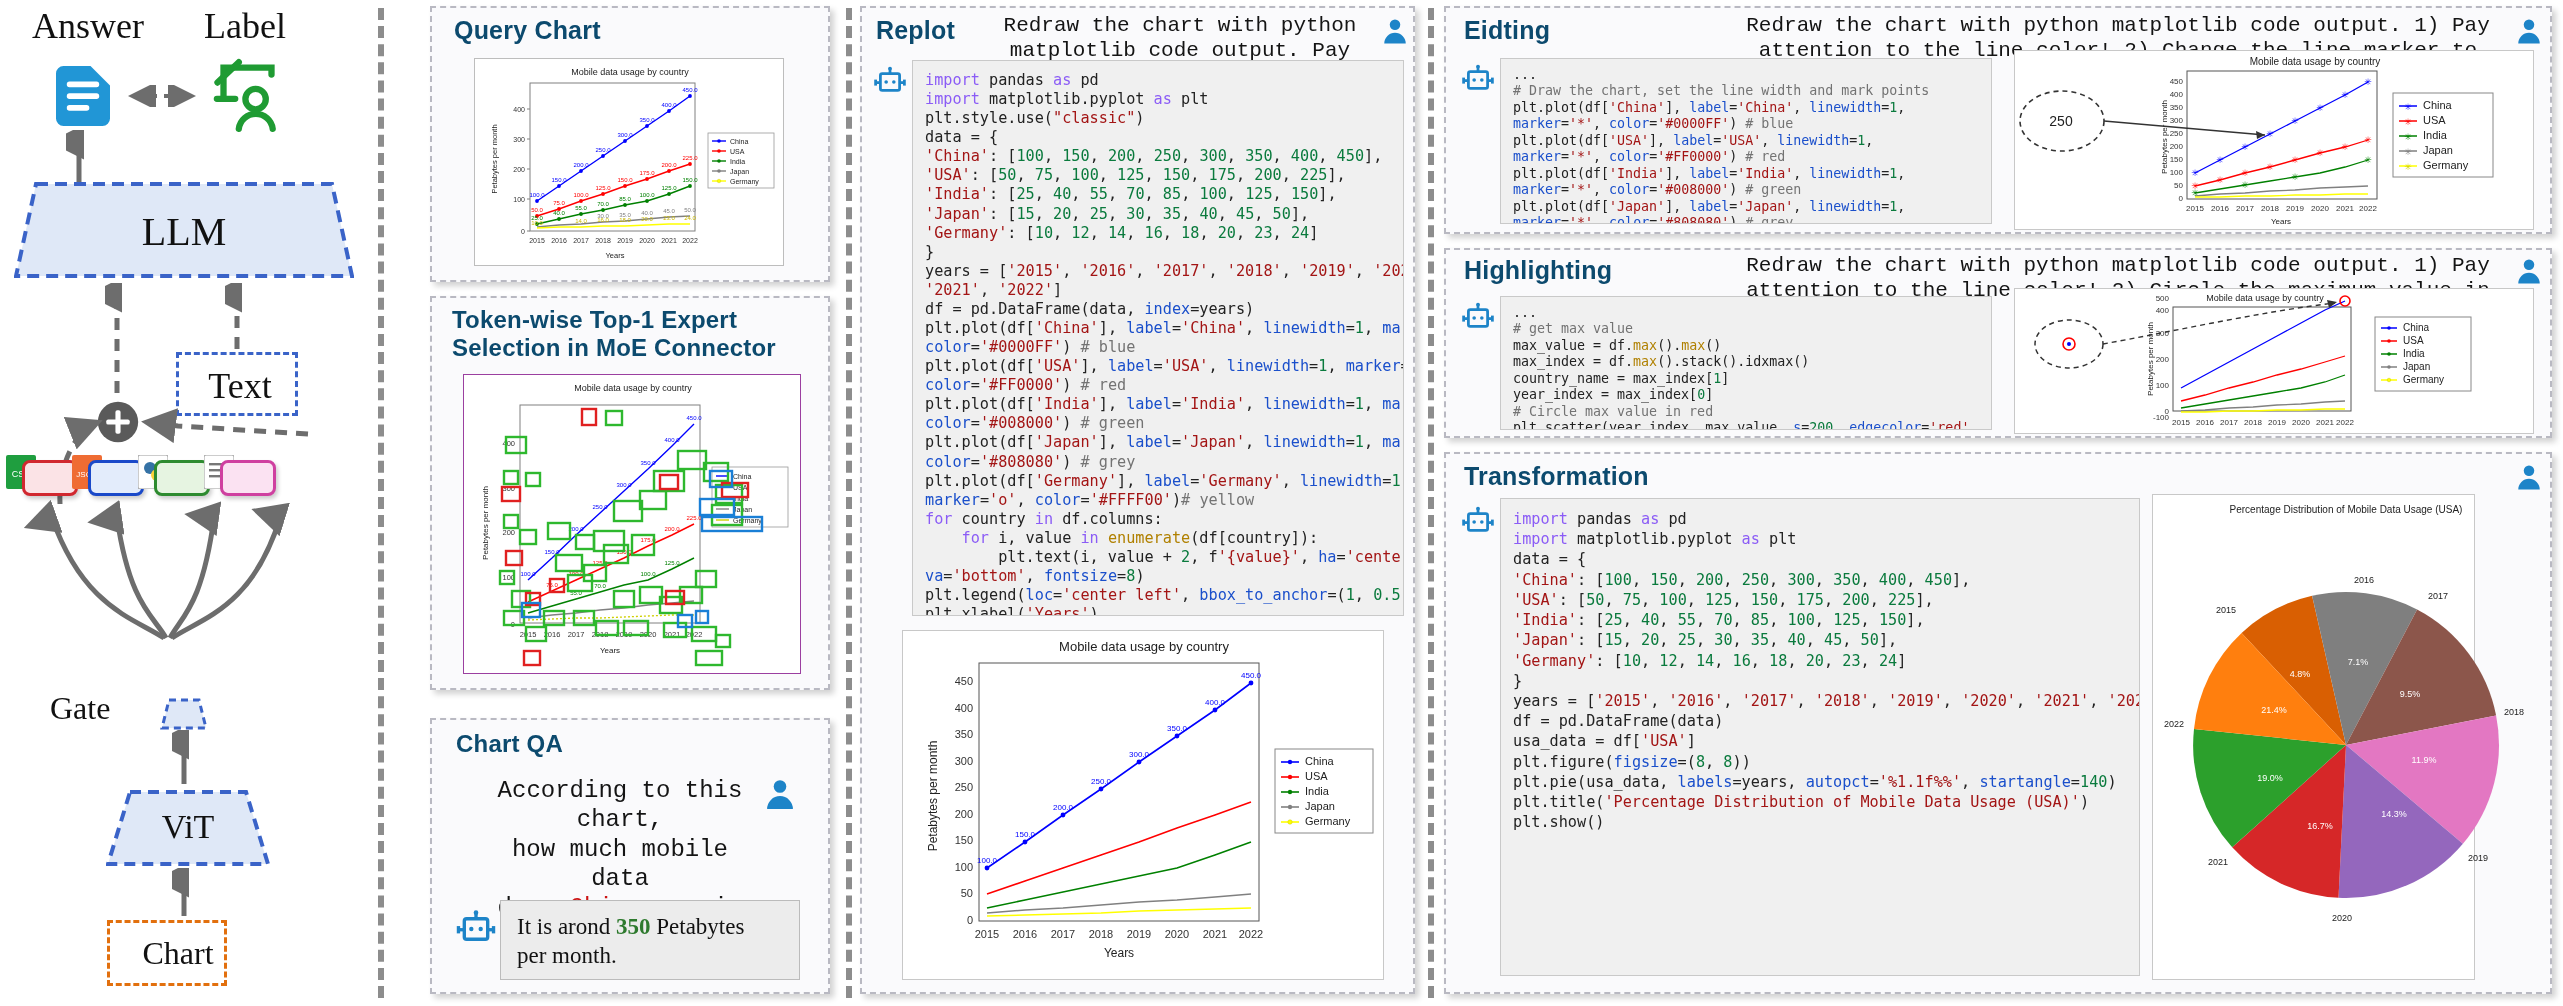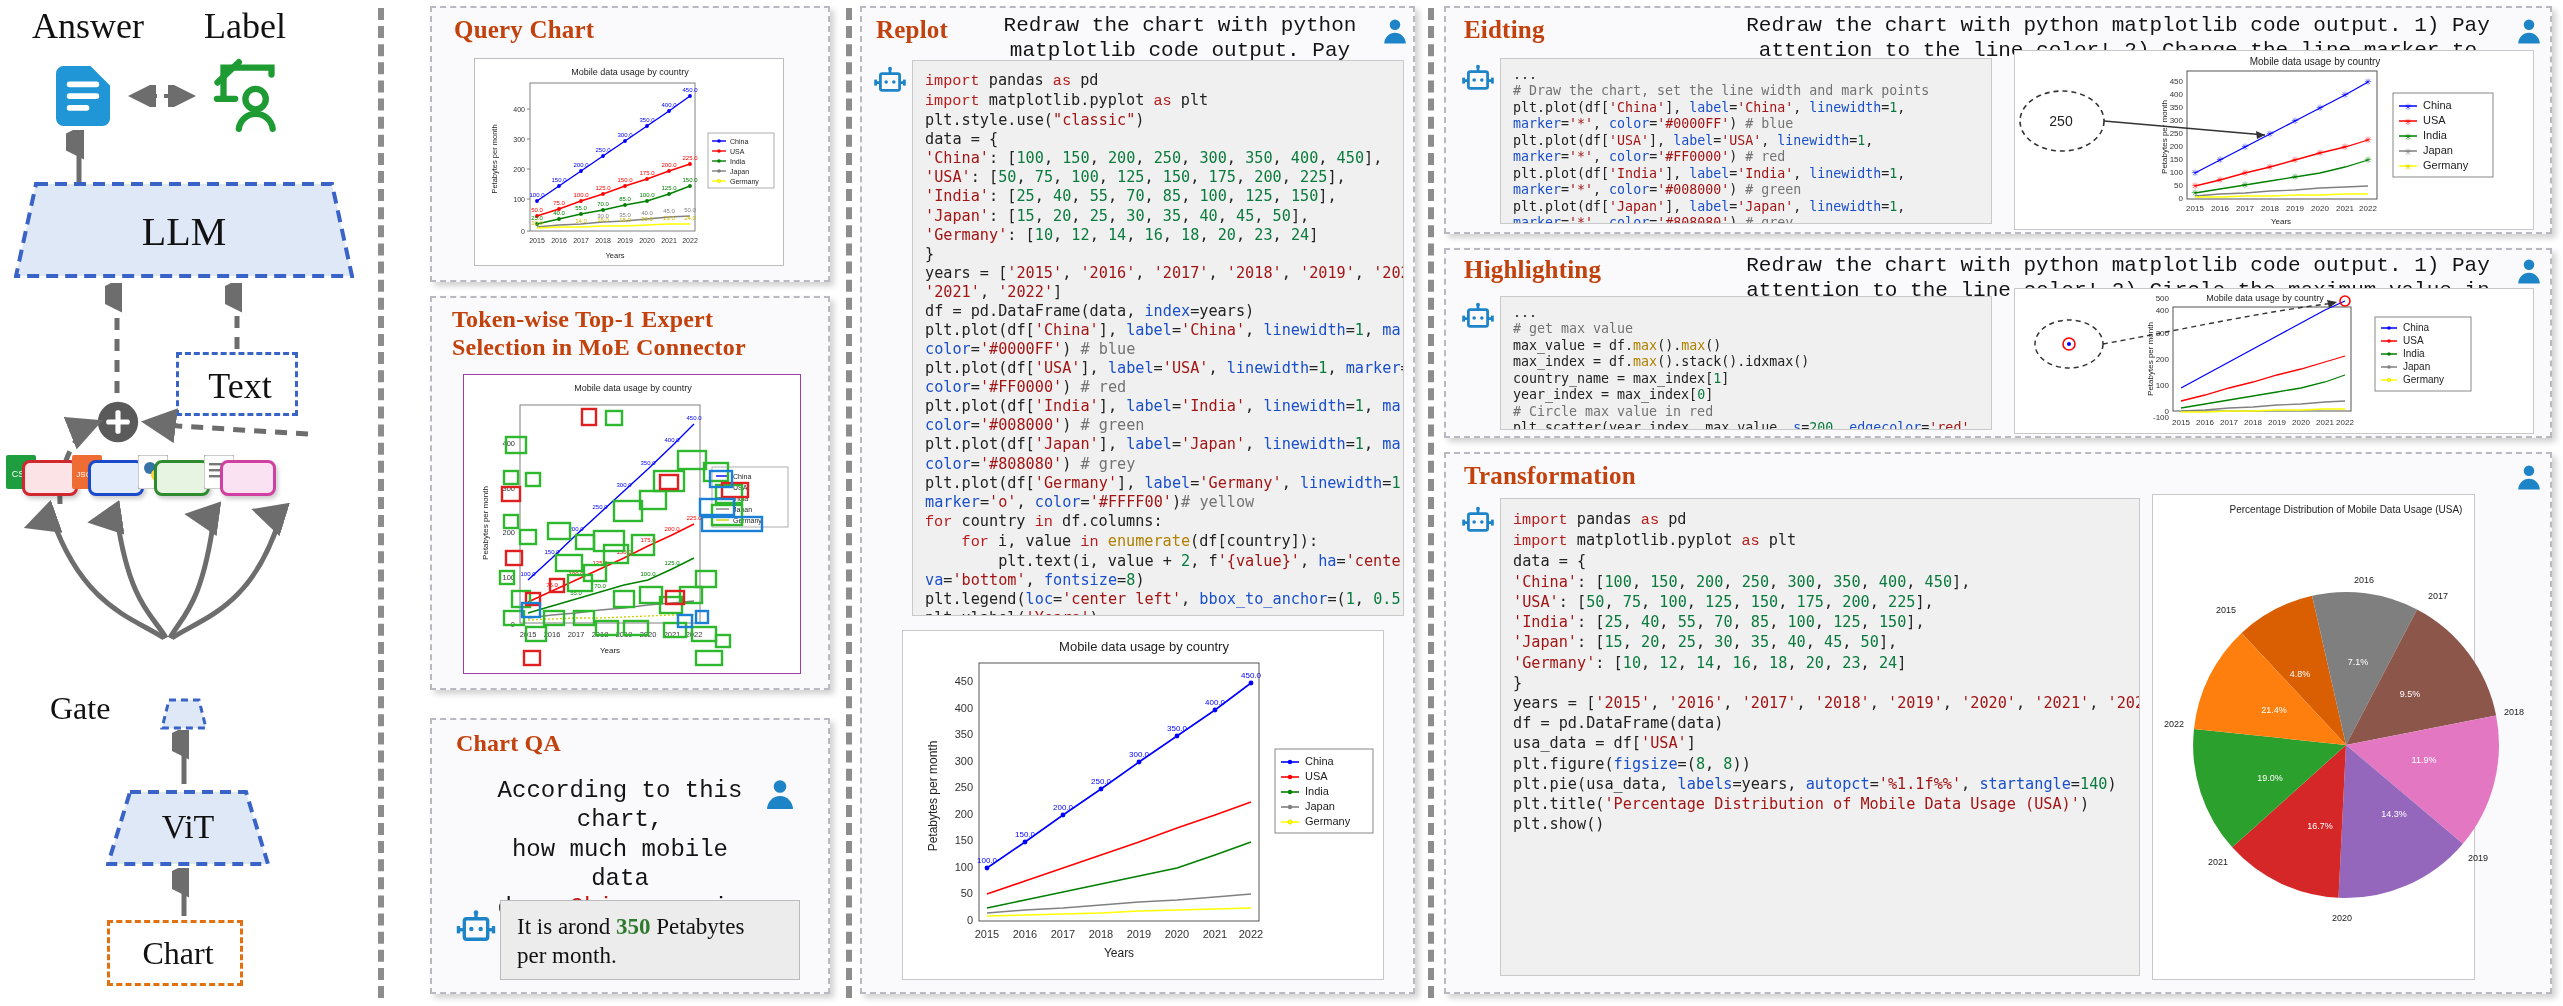--- a/index.html
+++ b/index.html
@@ -14,39 +14,39 @@
   .root { position:relative; width:2563px; height:1006px; }
 
   
   .panel {
     position:absolute;
     background:#fafafc;
     border:2px dashed #b9b9c2;
     box-shadow:4px 4px 6px rgba(0,0,0,.18);
   }
   .ptitle {
-    font-family:Liberation Serif, serif;
+    font-family:Liberation Sans, sans-serif;
     font-weight:bold;
-    color:#c2410c;
+    color:#0c4a6e;
     letter-spacing:.2px;
   }
   .prompt {
     font-family:Liberation Mono, monospace;
     color:#141414;
     line-height:1.18;
   }
   .codebox {
     background:#f0f0f0;
     border:1px solid #c9c9c9;
     font-family:"DejaVu Sans Mono", monospace;
     white-space:pre;
     overflow:hidden;
     color:#222;
   }
-  .kw  { color:#b91c1c;font-family:Liberation Mono, monospace; }
+  .kw  { color:#8b5cf6; }
   .str { color:#a31515; }
   .num { color:#0a7a3d; }
   .cmt { color:#737373; }
   .fn  { color:#1a4fcb; }
   .bi  { color:#b08000; }
 
   
   .dgtext { position:absolute; font-family:"Liberation Serif", serif; color:#111; }
   .dashbox { position:absolute; border:3px dashed #3a63c8; background:#ffffff; }
   .dashbox.orange { border-color:#e2700e; }
@@ -264,21 +264,21 @@
       <svg width="24" height="50">
         <defs>
             <marker id="ahC" markerWidth="7" markerHeight="7" refX="3.5" refY="6" orient="auto">
           <polygon points="0,7 3.5,0 7,7" fill="#6d6d6d"></polygon>
             </marker>
           </defs>
         <line x1="12" y1="48" x2="12" y2="12" stroke="#6d6d6d" stroke-width="5" marker-end="url(#ahC)"></line>
       </svg>
     </span>
 
-    <div class="dashbox orange" style="left:107px;top:920px;width:136px;height:66px;">
+    <div class="dashbox orange" style="left:107px;top:920px;width:120px;height:66px;">
       <div class="dgtext" style="left:0;top:12px;width:136px;text-align:center;font-size:32px;">Chart</div>
     </div>
   </div>
 
   <div class="vdivider" style="left:378px;"></div>
 
   <div class="panel" style="left:430px;top:6px;width:400px;height:276px;">
     <div class="ptitle" style="position:absolute;left:22px;top:8px;font-size:25px;">Query Chart</div>
     <div class="chartbox" style="left:42px;top:50px;width:310px;height:208px;">
       

